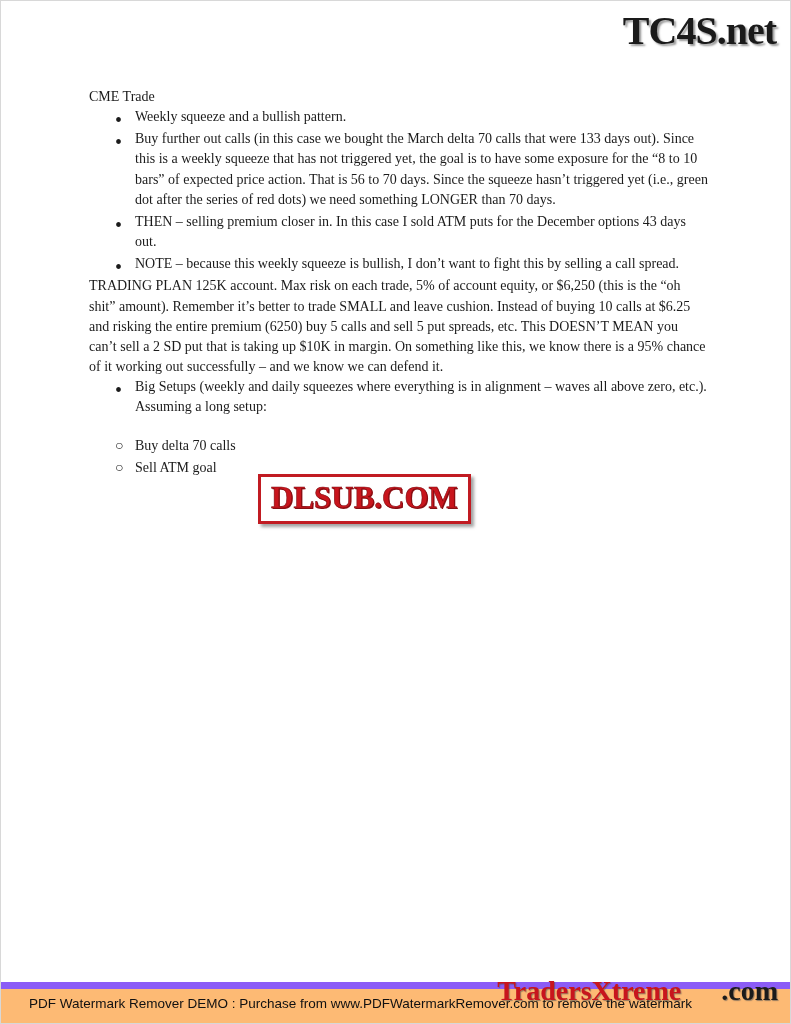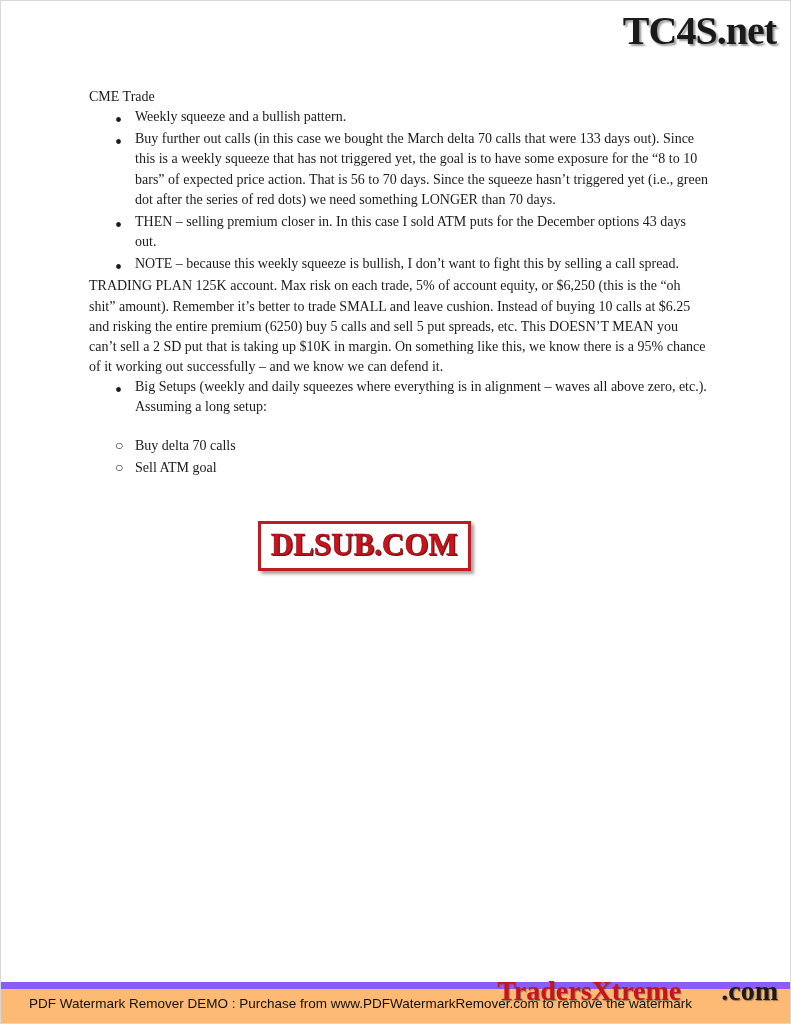--- a/index.html
+++ b/index.html
@@ -95,21 +95,21 @@
     position: absolute;
     left: 26px;
     top: 0px;
     font-size: 14px;
   }
 
   
   .stamp {
     position: absolute;
     left: 257px;
-    top: 520px;
+    top: 473px;
     padding: 3px 10px 5px 10px;
     background: #ffffff;
     border: 3px solid #c11b22;
     box-shadow: 3px 3px 3px rgba(90,90,90,0.55);
     font-family: "Liberation Serif", serif;
     font-weight: bold;
     font-size: 31px;
     letter-spacing: 0px;
     color: #c8151d;
     -webkit-text-stroke: 0.6px #7d0c10;

